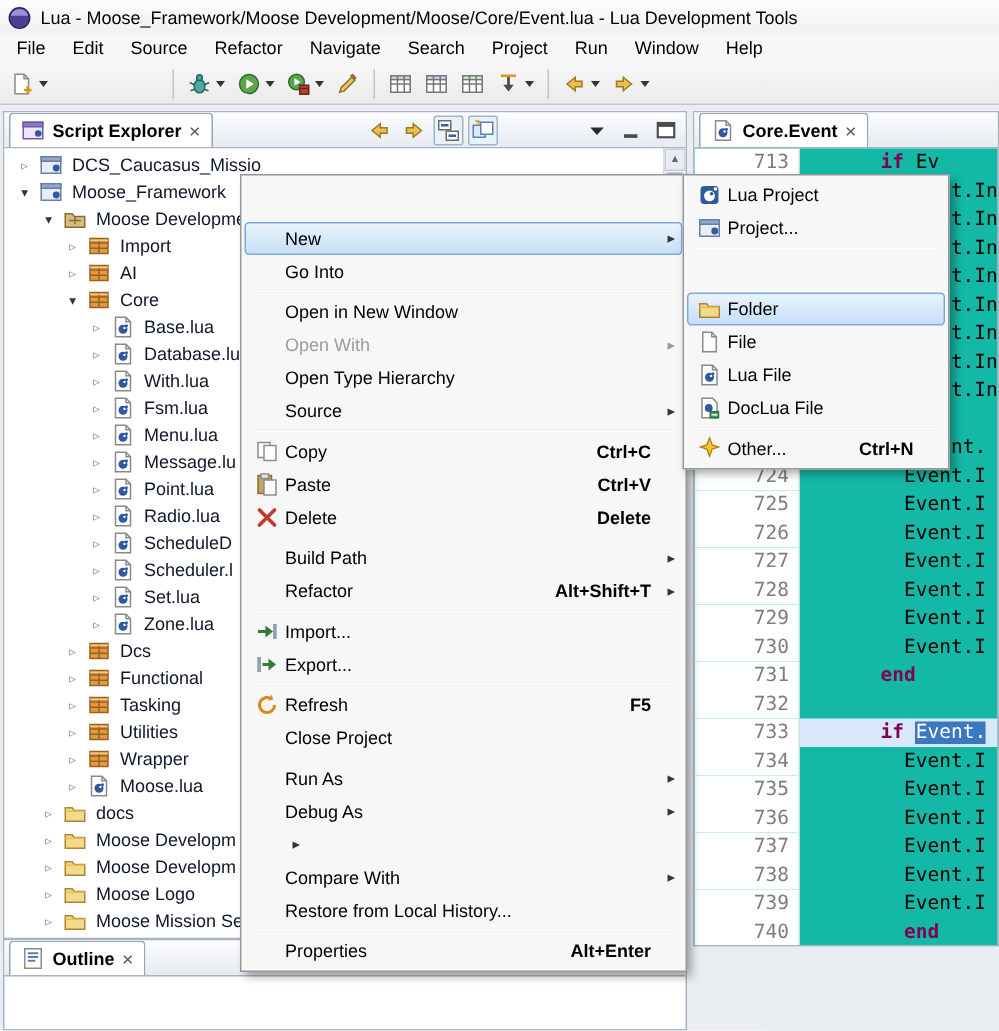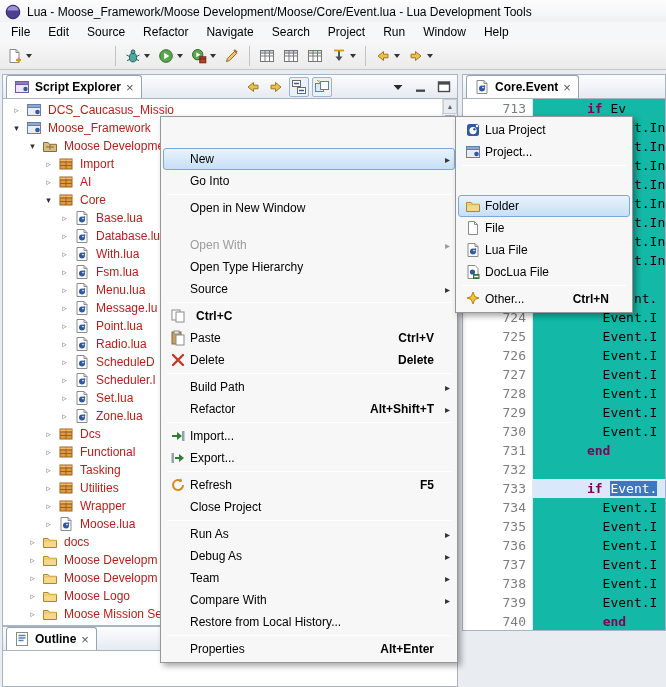--- a/index.html
+++ b/index.html
@@ -35,21 +35,21 @@
   .pviewbar { position:absolute;right:3px;top:2px;display:flex;align-items:center;gap:3px; }
   .vbtn { width:20px;height:20px;display:inline-flex;align-items:center;justify-content:center;border-radius:2px; }
   .vbtn.boxed { border:1px solid #9fb4cc;background:#e9f1f9; }
   .vspacer { width:50px; }
 
   
   #tree { position:absolute;left:0;top:24px;right:15px;bottom:0;overflow:hidden;padding-top:2px;background:#fff; }
   .trow { height:18px;display:flex;align-items:center;gap:4px;white-space:nowrap; }
   .arr { width:11px;flex:none;text-align:center;color:#8a8a8a;font-size:9px; }
   .arr.exp { color:#333; }
-  .tlabel { padding:0 2px;color:#b91c1c; }
+  .tlabel { padding:0 2px;color:#0f172a; }
 
   
   #vsb { position:absolute;right:0;top:24px;bottom:0;width:15px;background:#f3f4f6;border-left:1px solid #d9dce1; }
   .sbtn { height:15px;display:flex;align-items:center;justify-content:center;font-size:7px;color:#5a6678;background:#e9ecf0;border:1px solid #c9cfd8; }
   .sbtn.down { position:absolute;bottom:0;left:0;right:0; }
   .sbtn.up { position:absolute;top:0;left:0;right:0; }
   .sthumb { position:absolute;top:16px;left:1px;right:1px;height:110px;background:#cdd5e0;border:1px solid #aab5c4;border-radius:2px; }
 
   
   #edbody { position:absolute;left:0;top:24px;right:0;bottom:0;background:#14b8a6;overflow:hidden; }
@@ -60,21 +60,21 @@
   .kw { color:#7f0055;font-weight:bold; }
   .pl { color:#000; }
   .sel { background:#3c77c2;color:#fff; }
 
   
   .cmenu { position:absolute;background:#f7f7f7;border:1px solid #979797;box-shadow:3px 3px 6px rgba(0,0,0,.35);padding:2px;z-index:50; }
   #ctxmenu { left:160px;top:116px;width:298px; }
   #newsub  { left:455px;top:116px;width:178px;z-index:60; }
   .mitem { height:22px;display:flex;align-items:center;border:1px solid transparent;border-radius:3px;padding:0 2px; }
   .mitem.hl { background:linear-gradient(#e9f3fc,#c6dff6);border-color:#7da7d9;margin-top:29px; }
-  .mitem.dis { color:#9c9c9c;margin-top:15px; }
+  .mitem.dis { color:#9c9c9c; }
   .mic { width:24px;flex:none;display:inline-flex;justify-content:center; }
   .mlabel { flex:1;white-space:nowrap;overflow:hidden; }
   .msc { padding:0 6px;white-space:nowrap;font-weight:bold; }
   .marr { width:12px;flex:none;text-align:right;font-size:10px;color:#333;padding-right:2px; }
   .mitem.dis .marr { color:#9c9c9c; }
   .msep { height:1px;background:#d2d2d2;border-bottom:1px solid #fff;margin:2px 4px; }
 </style>
 </head>
 <body>
 
@@ -730,20 +730,21 @@
     <div class="msep"></div>
     <div class="mitem">
       <span class="mic">
         <span class="ic">
           <svg viewBox="0 0 16 16">
             <rect x="2" y="2" width="8" height="10" fill="#fff" stroke="#8c8c8c"></rect>
             <rect x="6" y="4" width="8" height="10" fill="#fff" stroke="#8c8c8c"></rect>
           </svg>
         </span>
       </span>
+      <span class="mlabel">Copy</span>
       <span class="msc">Ctrl+C</span>
       <span class="marr"></span>
     </div>
     <div class="mitem">
       <span class="mic">
         <span class="ic">
           <svg viewBox="0 0 16 16">
             <rect x="2" y="2" width="9" height="12" fill="#c8a165" stroke="#8a6a35"></rect>
             <rect x="4" y="1" width="5" height="3" fill="#e8e8e8" stroke="#8c8c8c"></rect>
             <rect x="6" y="5" width="8" height="10" fill="#fff" stroke="#8c8c8c"></rect>
@@ -830,21 +831,20 @@
       <span class="mlabel">Run As</span>
       <span class="marr">▸</span>
     </div>
     <div class="mitem">
       <span class="mic"></span>
       <span class="mlabel">Debug As</span>
       <span class="marr">▸</span>
     </div>
     <div class="mitem">
       <span class="mic"></span>
-      <span class="mlabel">Team</span>
       <span class="marr">▸</span>
     </div>
     <div class="mitem">
       <span class="mic"></span>
       <span class="mlabel">Compare With</span>
       <span class="marr">▸</span>
     </div>
     <div class="mitem">
       <span class="mic"></span>
       <span class="mlabel">Restore from Local History...</span>

